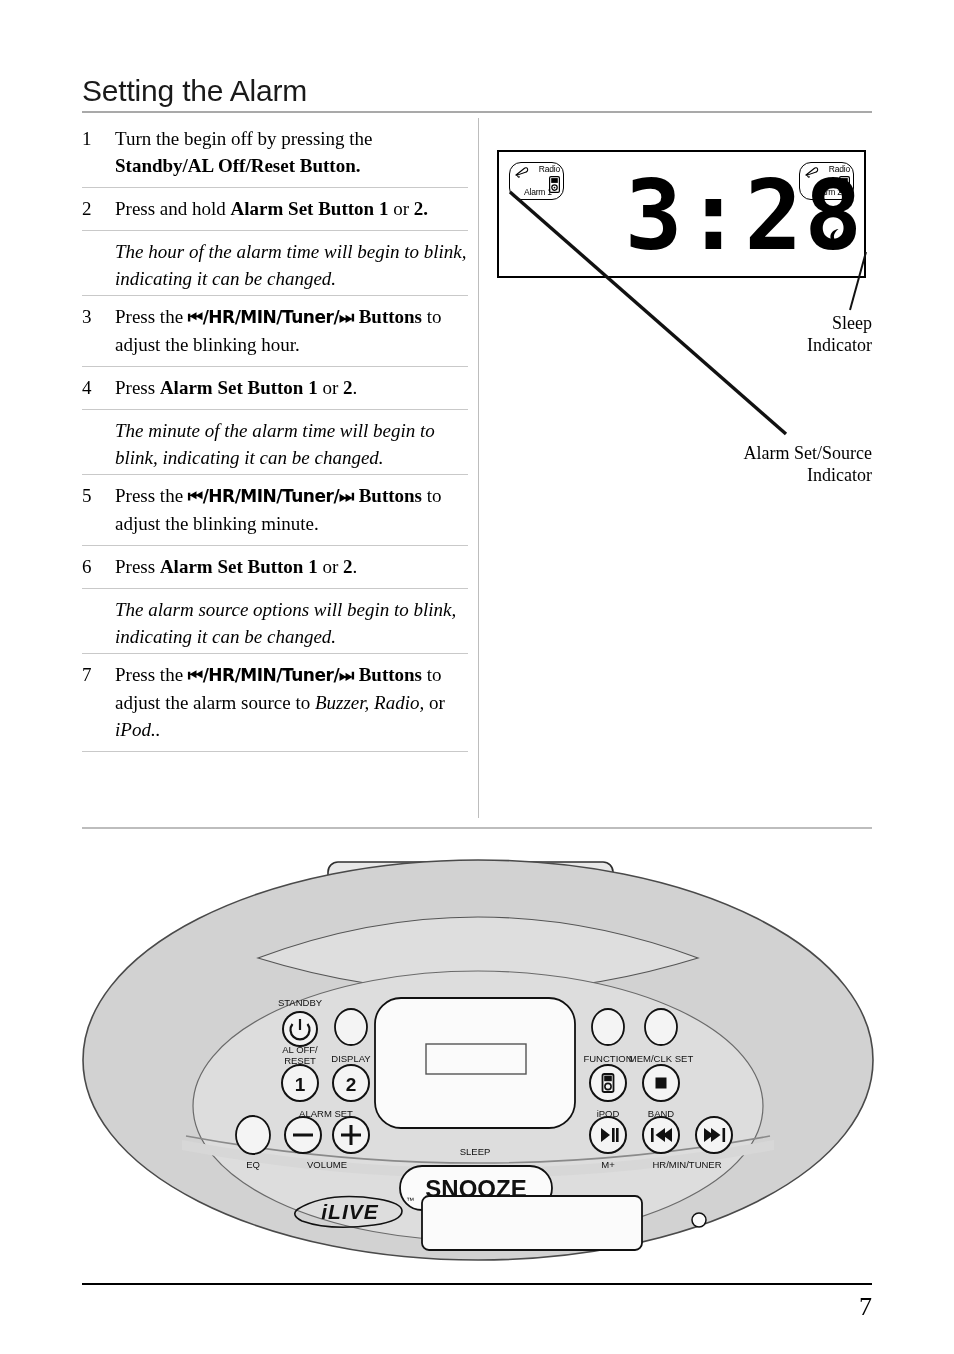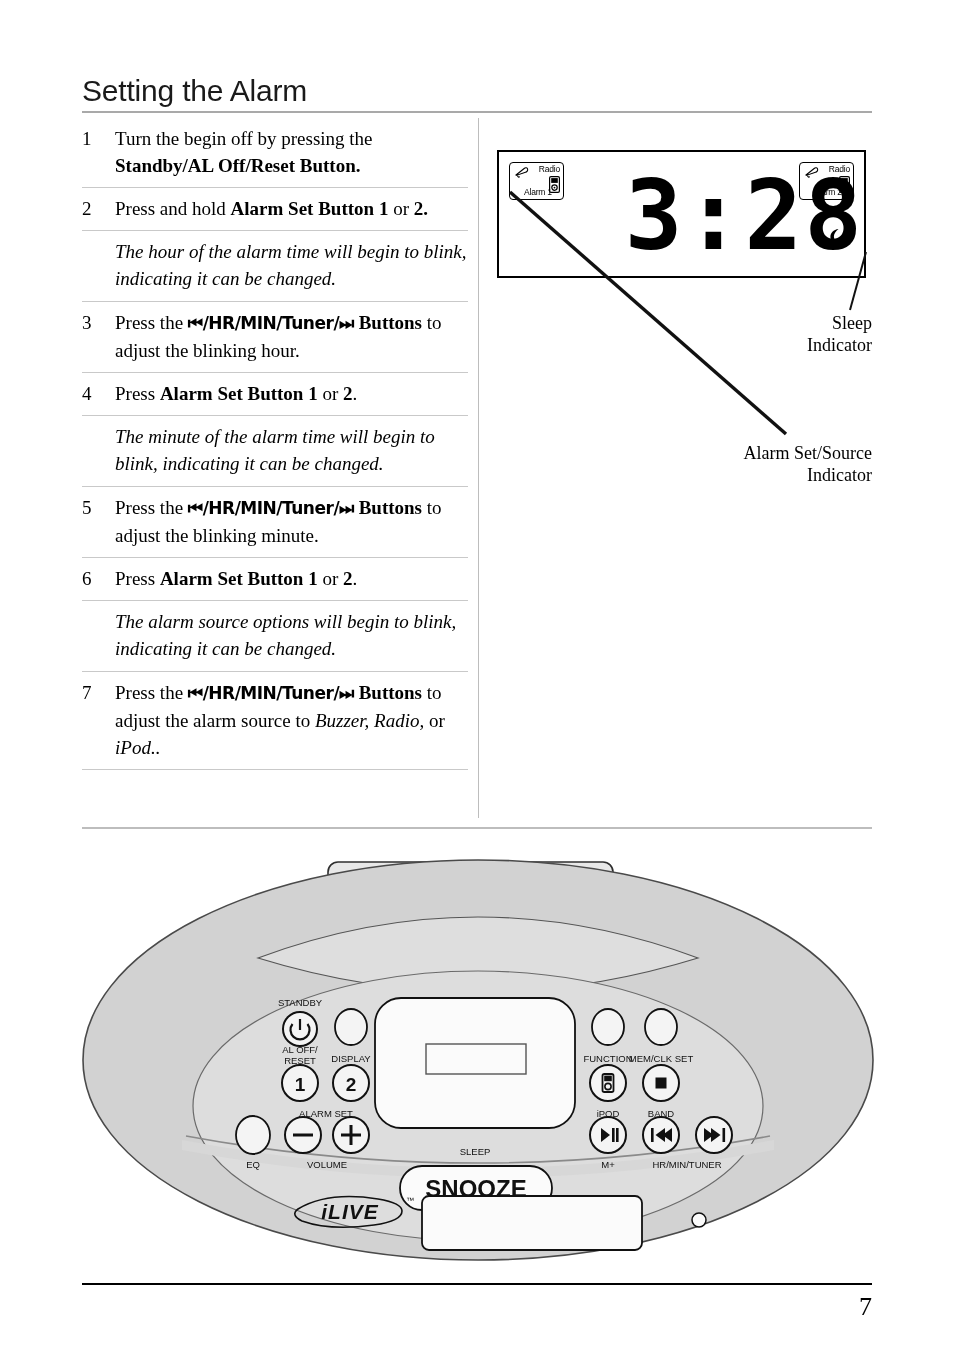--- a/index.html
+++ b/index.html
@@ -59,21 +59,21 @@
     font-size: 19px;
     line-height: 27px;
   }
   .step-body {
     flex: 1 1 auto;
     font-size: 19px;
     line-height: 27px;
   }
   .step-body b { font-weight: bold; }
   .note {
-    padding: 7px 0 9px 33px;
+    padding: 7px 0 3px 33px;
     border-bottom: 1px solid #c9c9c9;
     font-style: italic;
     font-size: 19px;
     line-height: 27px;
   }
   .nav-glyph {
     font-family: "DejaVu Sans", sans-serif;
     font-weight: bold;
     font-size: 17px;
     letter-spacing: -0.5px;
@@ -85,21 +85,21 @@
     left: 497px; top: 150px;
     width: 369px; height: 128px;
     border: 2px solid #000;
     background: #fff;
   }
   .alarm-chip {
     position: absolute;
     top: 10px;
     width: 55px; height: 38px;
     border: 1.2px solid #000;
-    border-radius: 4px;
+    border-radius: 12px;
     background: #fff;
     padding-left: 14px;
   }
   .alarm-chip.left  { left: 10px; }
   .alarm-chip.right { right: 10px; }
   .chip-radio {
     position: absolute;
     right: 3px; top: 1px;
     font-family: "Liberation Sans", sans-serif;
     font-size: 8.5px;

